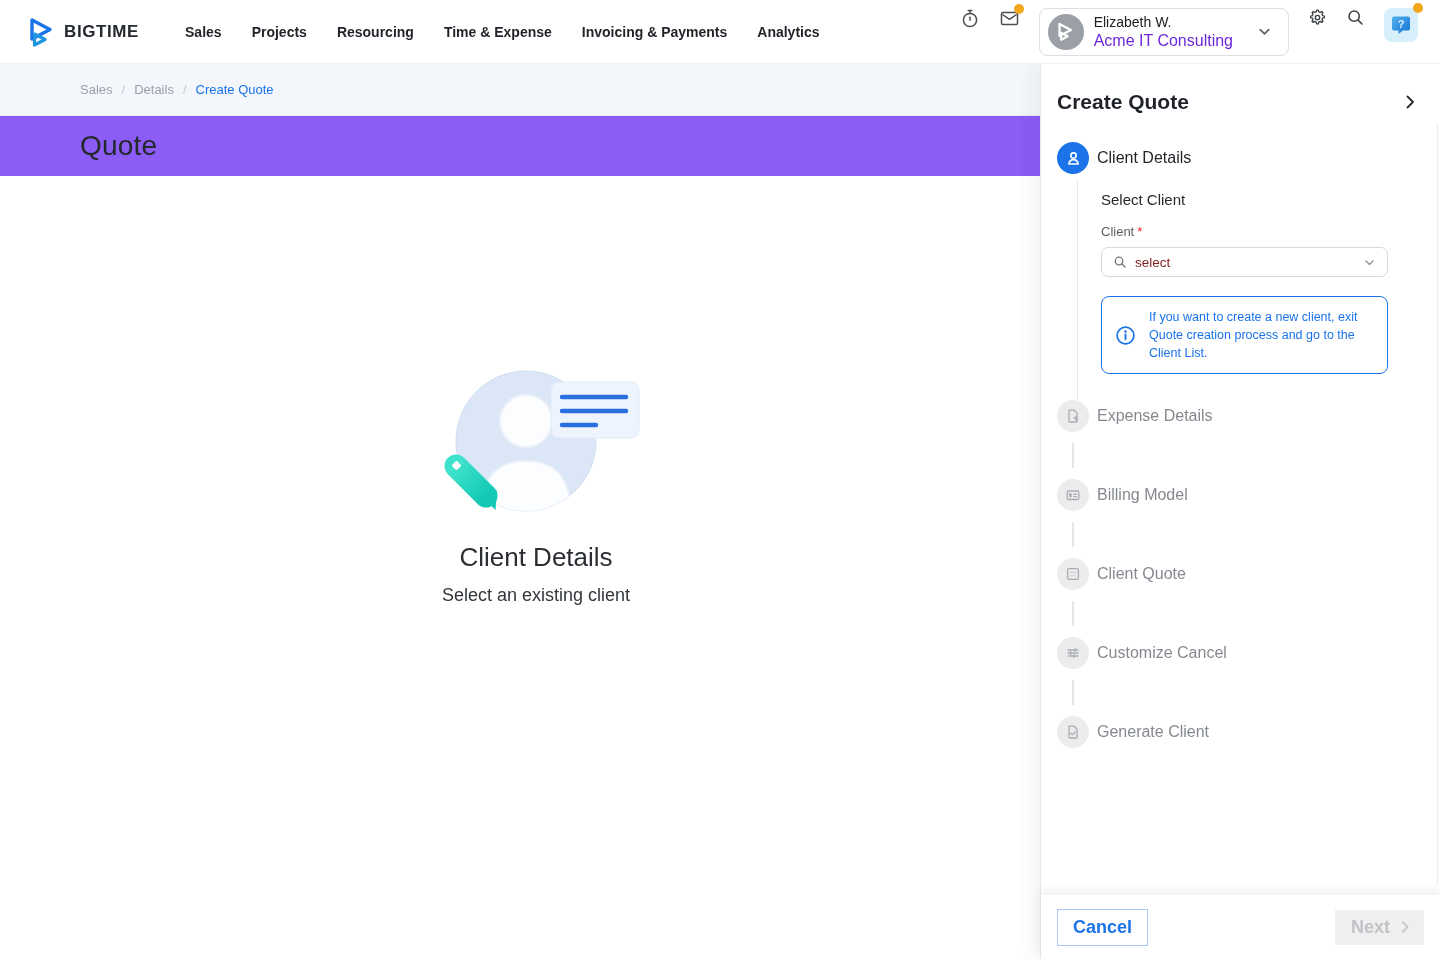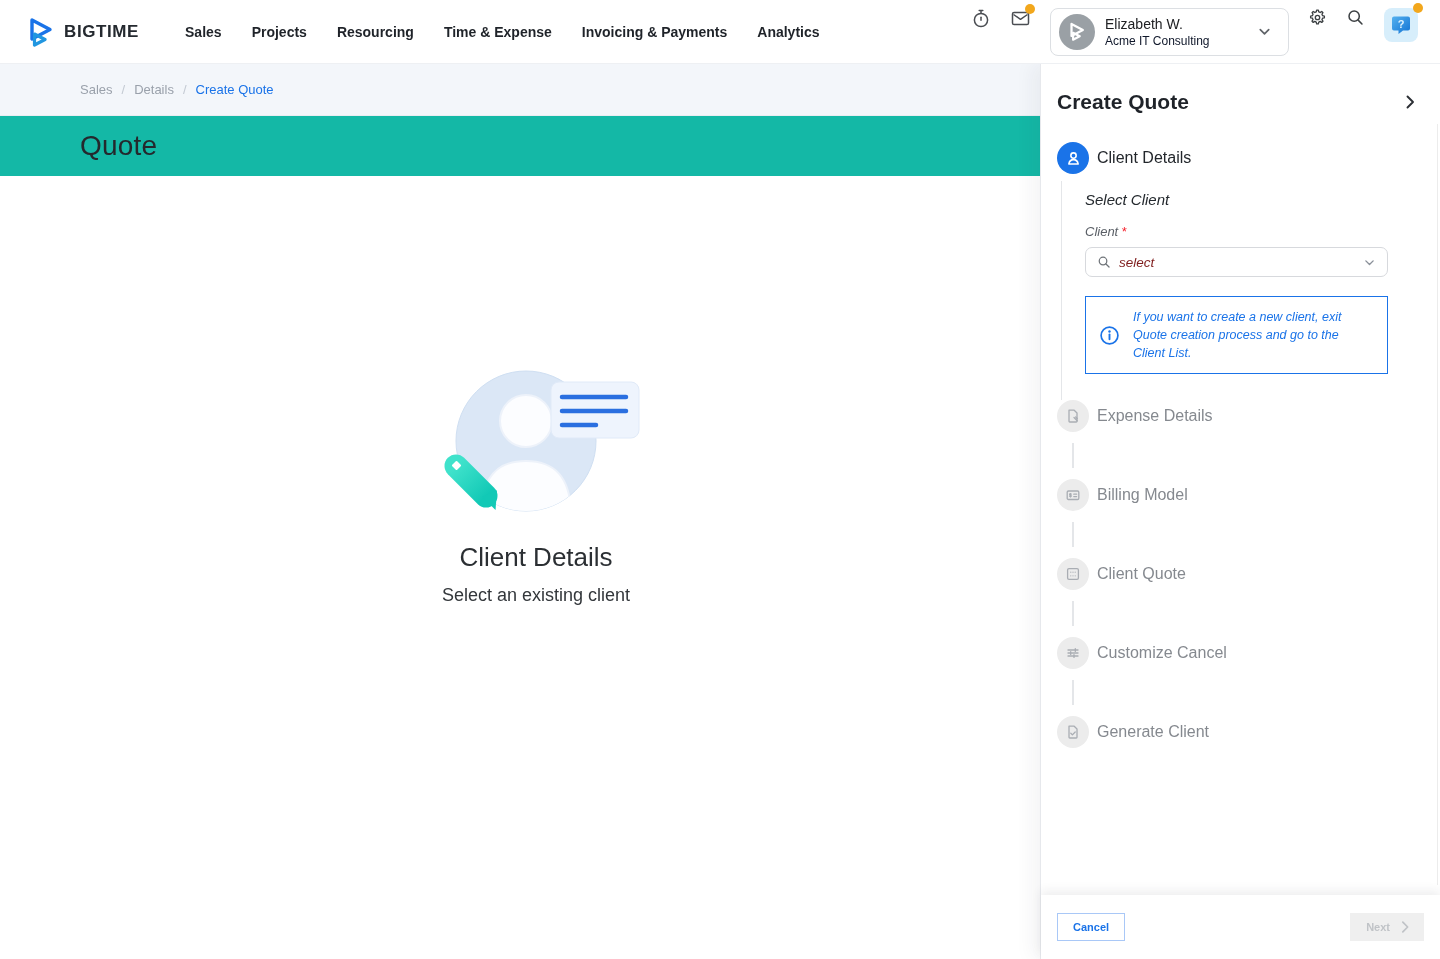--- a/index.html
+++ b/index.html
@@ -36,40 +36,40 @@
     height:48px; border:1px solid #dcdfe3; border-radius:8px;
     display:flex; align-items:center; gap:10px;
     padding:0 16px 0 8px; cursor:pointer; background:#fff;
   }
   .avatar {
     width:36px; height:36px; border-radius:50%; background:#9aa0a5;
     display:flex; align-items:center; justify-content:center; flex:0 0 auto;
   }
   .user-texts { display:flex; flex-direction:column; gap:2px; min-width:128px; }
   .user-name { font-size:14px; color:#202124; font-weight:500; }
-  .user-org  { font-size:12px; color:#0f172a; }
+  .user-org  { font-size:16px; color:#6d28d9; }
   .user-menu .chev { margin-left:14px; }
   .help-btn {
     width:34px; height:34px; border-radius:8px; background:#d7eefb;
     display:flex; align-items:center; justify-content:center; position:relative; cursor:pointer;
   }
   .help-btn .notif-dot { top:-5px; right:-5px; }
 
   
   .breadcrumb-bar {
     position:absolute; top:64px; left:0; right:0; height:51px;
     background:#f3f6fa; display:flex; align-items:center;
     padding-left:80px; gap:9px; font-size:13px; z-index:1;
   }
   .crumb { color:#9aa1ab; cursor:pointer; }
   .crumb.active { color:#1a73e8; cursor:default; }
   .crumb-sep { color:#c3c9d2; }
   .title-bar {
     position:absolute; top:115px; left:0; right:0; height:61px;
-    background:#14b8a6; border-top:1px solid #e9edf1;
+    background:#8b5cf6; border-top:1px solid #e9edf1;
     display:flex; align-items:center; padding-left:80px; z-index:1;
   }
   .page-title { font-size:28px; font-weight:500; color:#24282d; letter-spacing:.2px; }
 
   
   .main {
     position:absolute; top:176px; left:0; width:1040px; bottom:0;
     background:#fff; display:flex; justify-content:center; z-index:1;
   }
   .empty-state {
@@ -98,47 +98,47 @@
   .step-circle {
     width:32px; height:32px; border-radius:50%; flex:0 0 auto;
     display:flex; align-items:center; justify-content:center;
   }
   .step-circle.active { background:#1a73e8; }
   .step-circle.inactive { background:#ececec; }
   .step-label { font-size:16px; }
   .step-label.active { color:#23272c; }
   .step-label.inactive { color:#85898f; }
 
-  .step-content { position:relative; margin:17px 52px 0 44px; padding-bottom:26px;font-style:italic; }
+  .step-content { position:relative; margin:17px 52px 0 60px; padding-bottom:26px; }
   .step-content::before {
     content:""; position:absolute; left:-24.5px; top:-10px; bottom:0;
     width:1.5px; background:#e4e6e9;
   }
   .section-title { font-size:15px; color:#24292e; margin-bottom:16px; }
   .field-label { font-size:13px; color:#5a5f66; margin-bottom:8px; }
   .req { color:#f5222d; margin-left:3px; }
   .select-box {
     height:30px; border:1px solid #d7d9dd; border-radius:7px; background:#fff;
     display:flex; align-items:center; padding:0 11px; gap:8px; cursor:pointer;
   }
   .select-placeholder { font-size:13.5px; color:#7f1d1d; }
   .select-box .chev { margin-left:auto; }
   .info-box {
-    margin-top:19px; border:1px solid #1a73e8; border-radius:0;
+    margin-top:19px; border:1px solid #1a73e8; border-radius:8px;
     padding:11px 13px; display:flex; gap:13px; align-items:center; background:#fff;
   }
   .info-text { font-size:12.5px; line-height:1.45; color:#1a73e8; }
   .connector { width:1.5px; height:25px; background:#e4e6e9; margin:11px 0 11px 31px; }
 
   .panel-footer {
     height:64px; background:#fff; box-shadow:0 -4px 10px rgba(35,41,54,.08);
     display:flex; align-items:center; justify-content:space-between;
     padding:0 16px; position:relative; z-index:2;
   }
-  .btn { font-family:inherit; font-size:11px; font-weight:700; border-radius:0; cursor:pointer; }
+  .btn { font-family:inherit; font-size:18px; font-weight:700; border-radius:0; cursor:pointer; }
   .btn-cancel { background:#fff; border:1px solid #a9c8f7; color:#1a73e8; padding:7px 15px; }
   .btn-next {
     background:#efefef; border:none; color:#c0c3c7; padding:7px 12px 7px 16px;
     display:flex; align-items:center; gap:8px; cursor:default;
   }
 </style>
 </head>
 <body>
 
 <div class="topnav">

